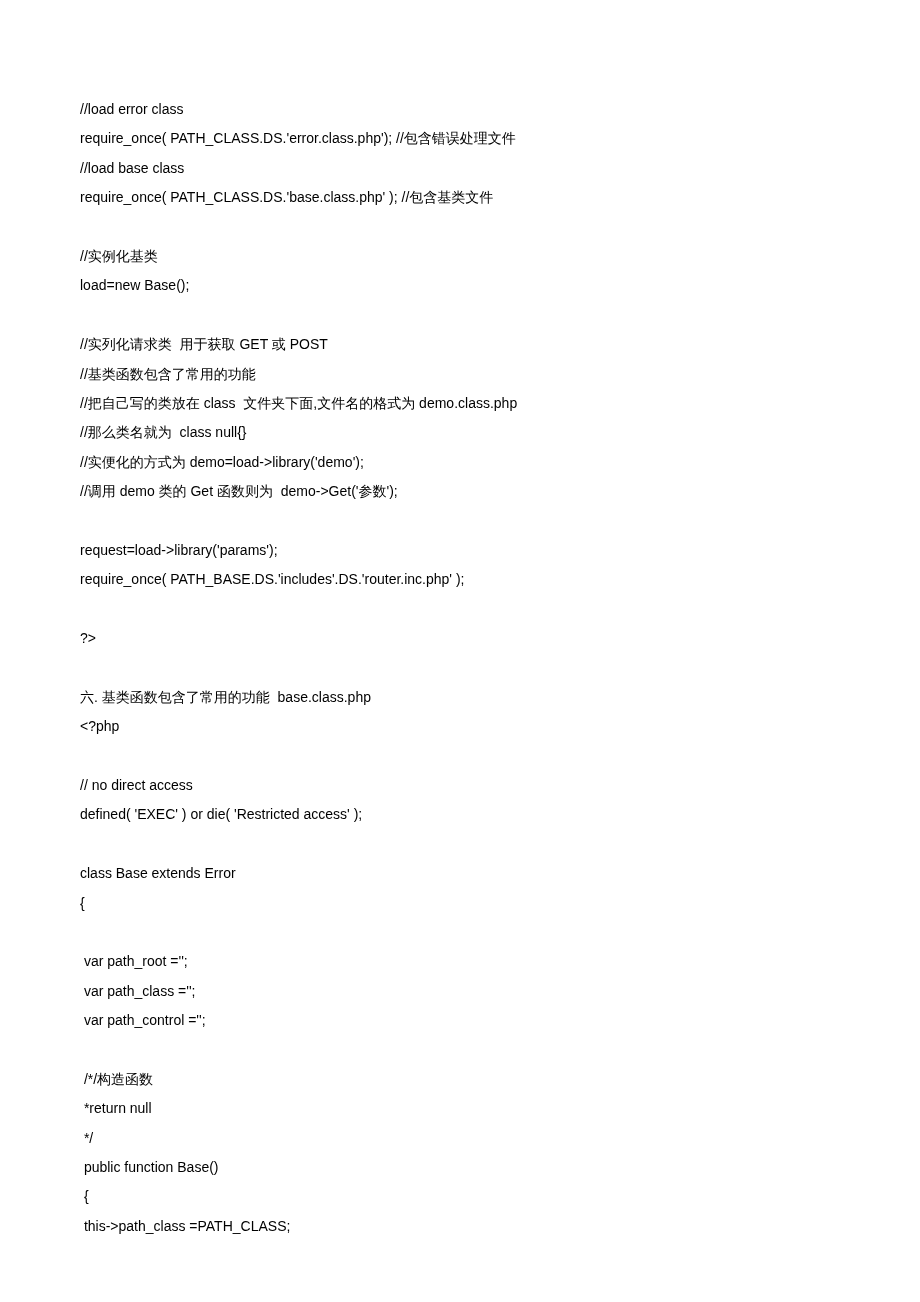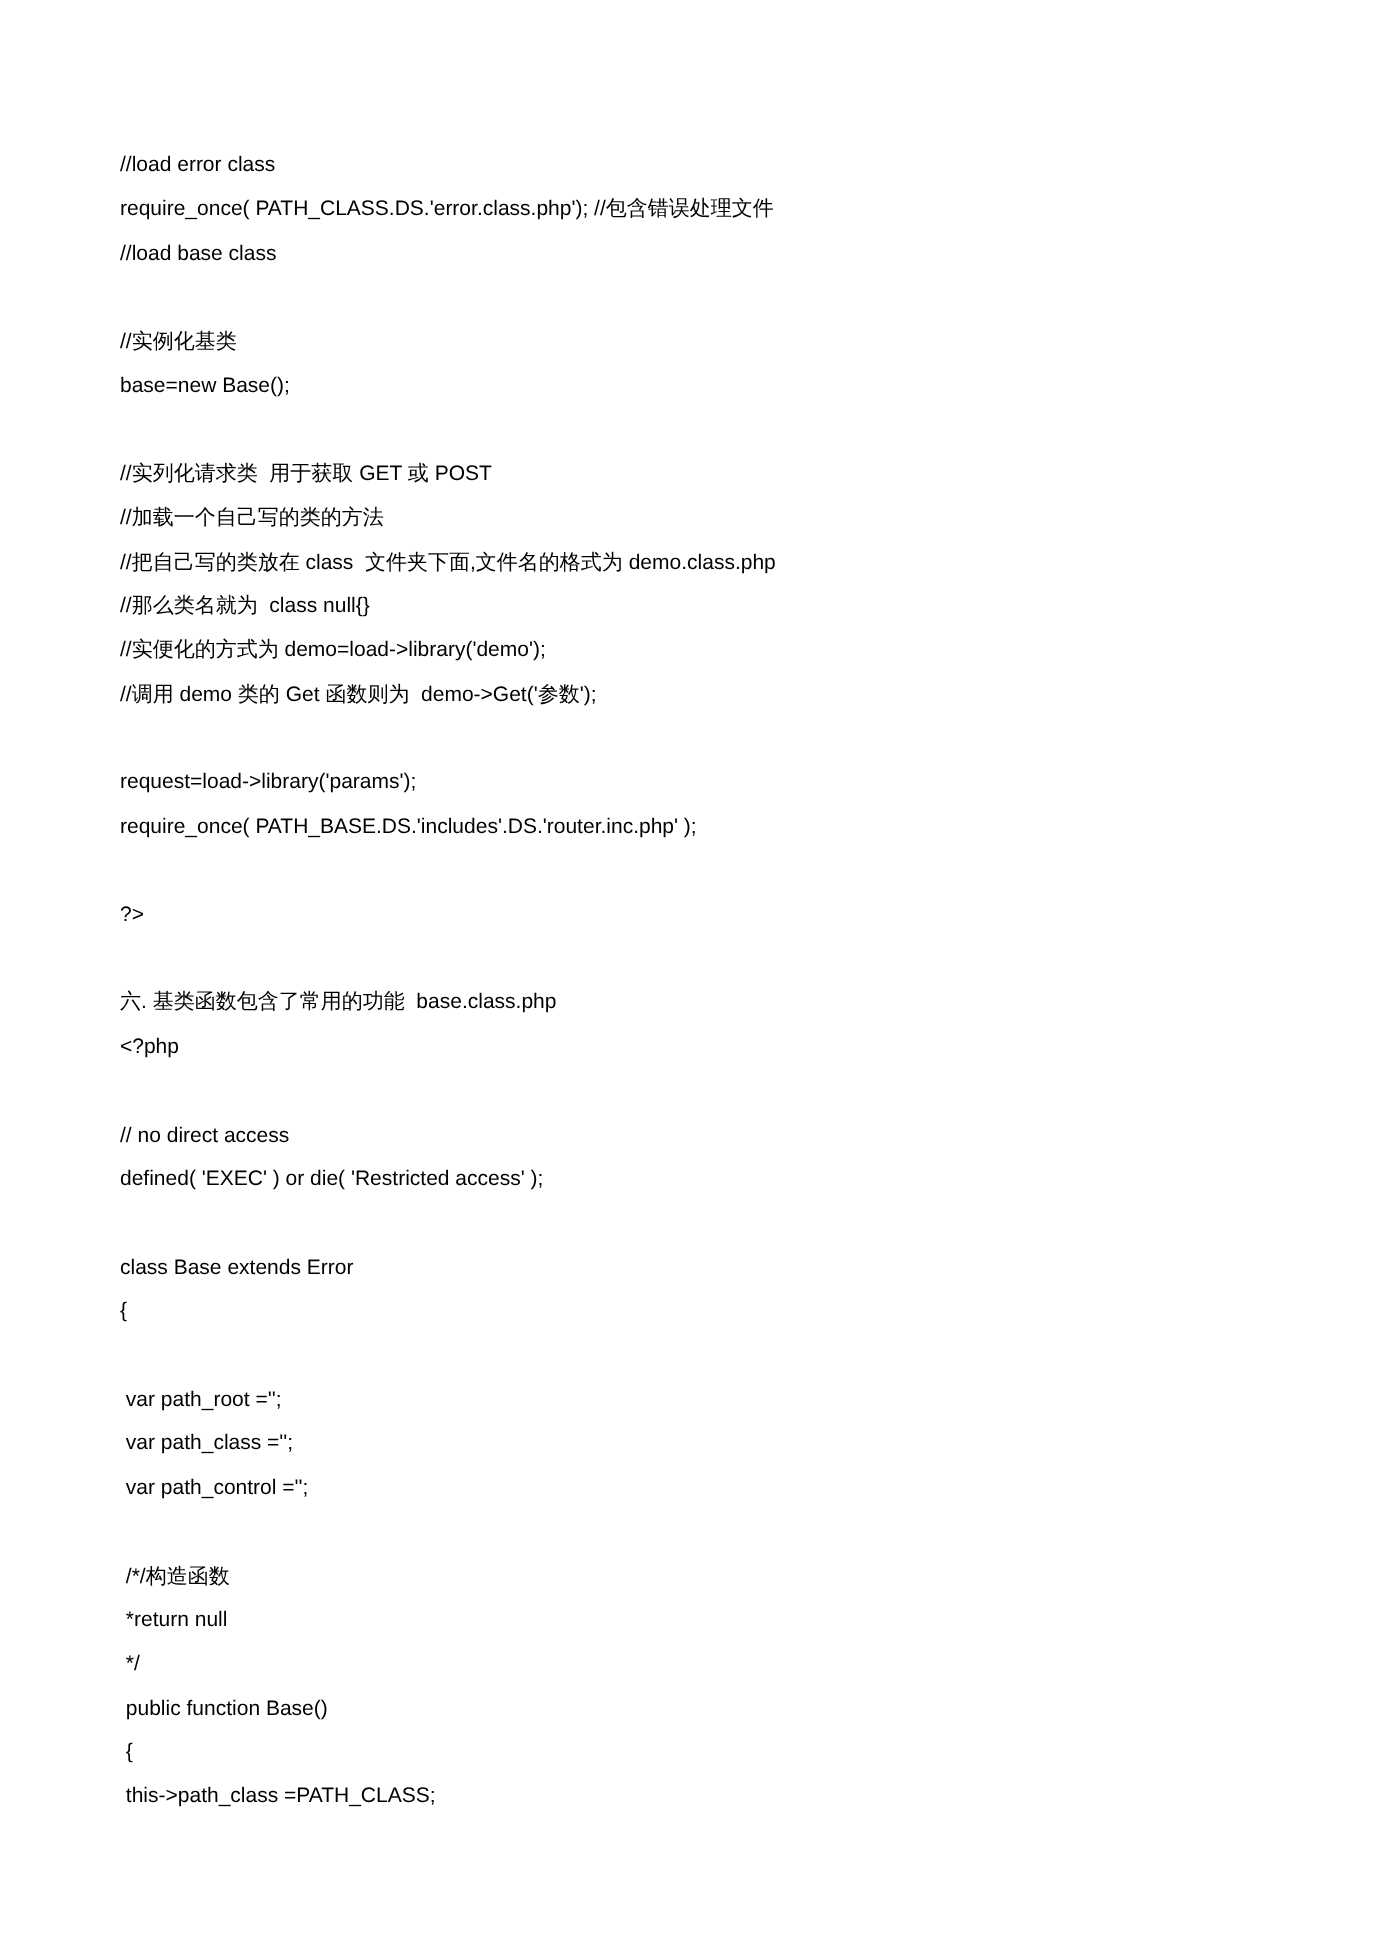--- a/index.html
+++ b/index.html
@@ -24,26 +24,27 @@
     height: 29.4px;
   }
 </style>
 </head>
 <body>
 
 <div class="page" id="page">
     <div class="line">//load error class</div>
     <div class="line">require_once( PATH_CLASS.DS.'error.class.php'); //包含错误处理文件</div>
     <div class="line">//load base class</div>
+    <div class="line">require_once( PATH_CLASS.DS.'base.class.php' ); //包含基类文件</div>
     <div class="blank"></div>
     <div class="line">//实例化基类</div>
-    <div class="line">base=new Base();</div>
+    <div class="line">load=new Base();</div>
     <div class="blank"></div>
     <div class="line">//实列化请求类  用于获取 GET 或 POST</div>
-    <div class="line">//加载一个自己写的类的方法</div>
+    <div class="line">//基类函数包含了常用的功能</div>
     <div class="line">//把自己写的类放在 class  文件夹下面,文件名的格式为 demo.class.php</div>
     <div class="line">//那么类名就为  class null{}</div>
     <div class="line">//实便化的方式为 demo=load-&gt;library('demo');</div>
     <div class="line">//调用 demo 类的 Get 函数则为  demo-&gt;Get('参数');</div>
     <div class="blank"></div>
     <div class="line">request=load-&gt;library('params');</div>
     <div class="line">require_once( PATH_BASE.DS.'includes'.DS.'router.inc.php' );</div>
     <div class="blank"></div>
     <div class="line">?&gt;</div>
     <div class="blank"></div>

